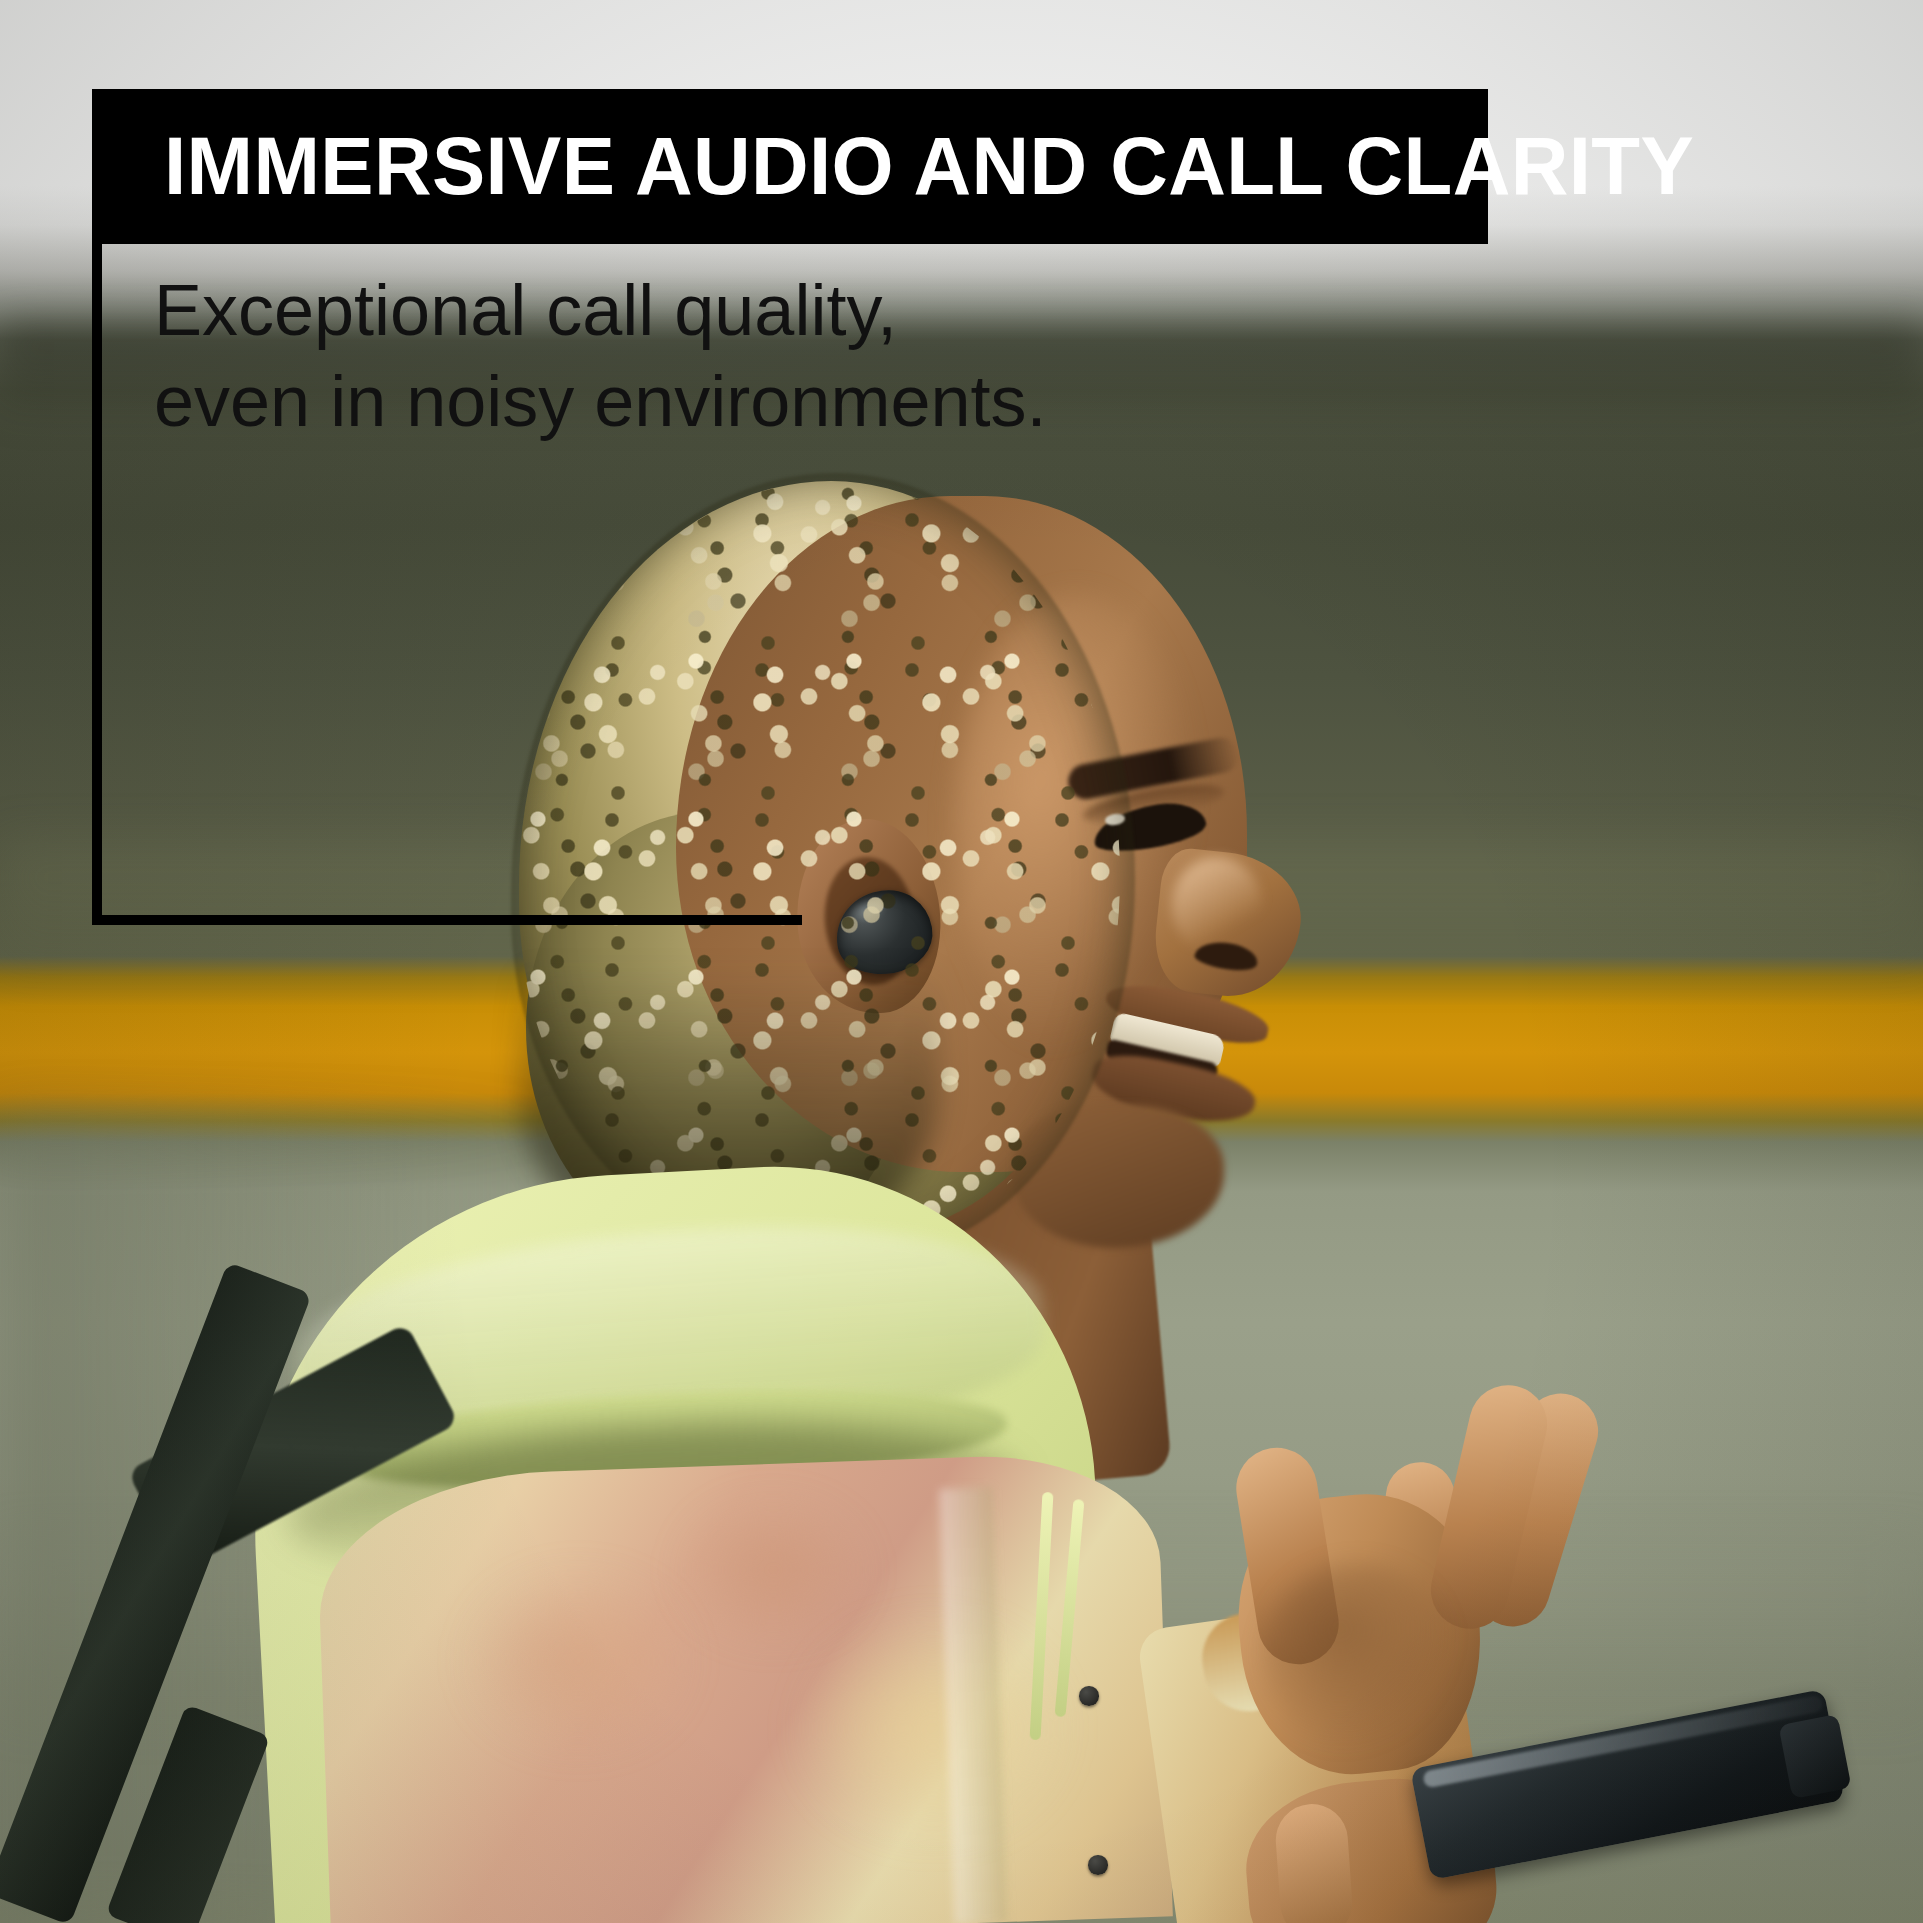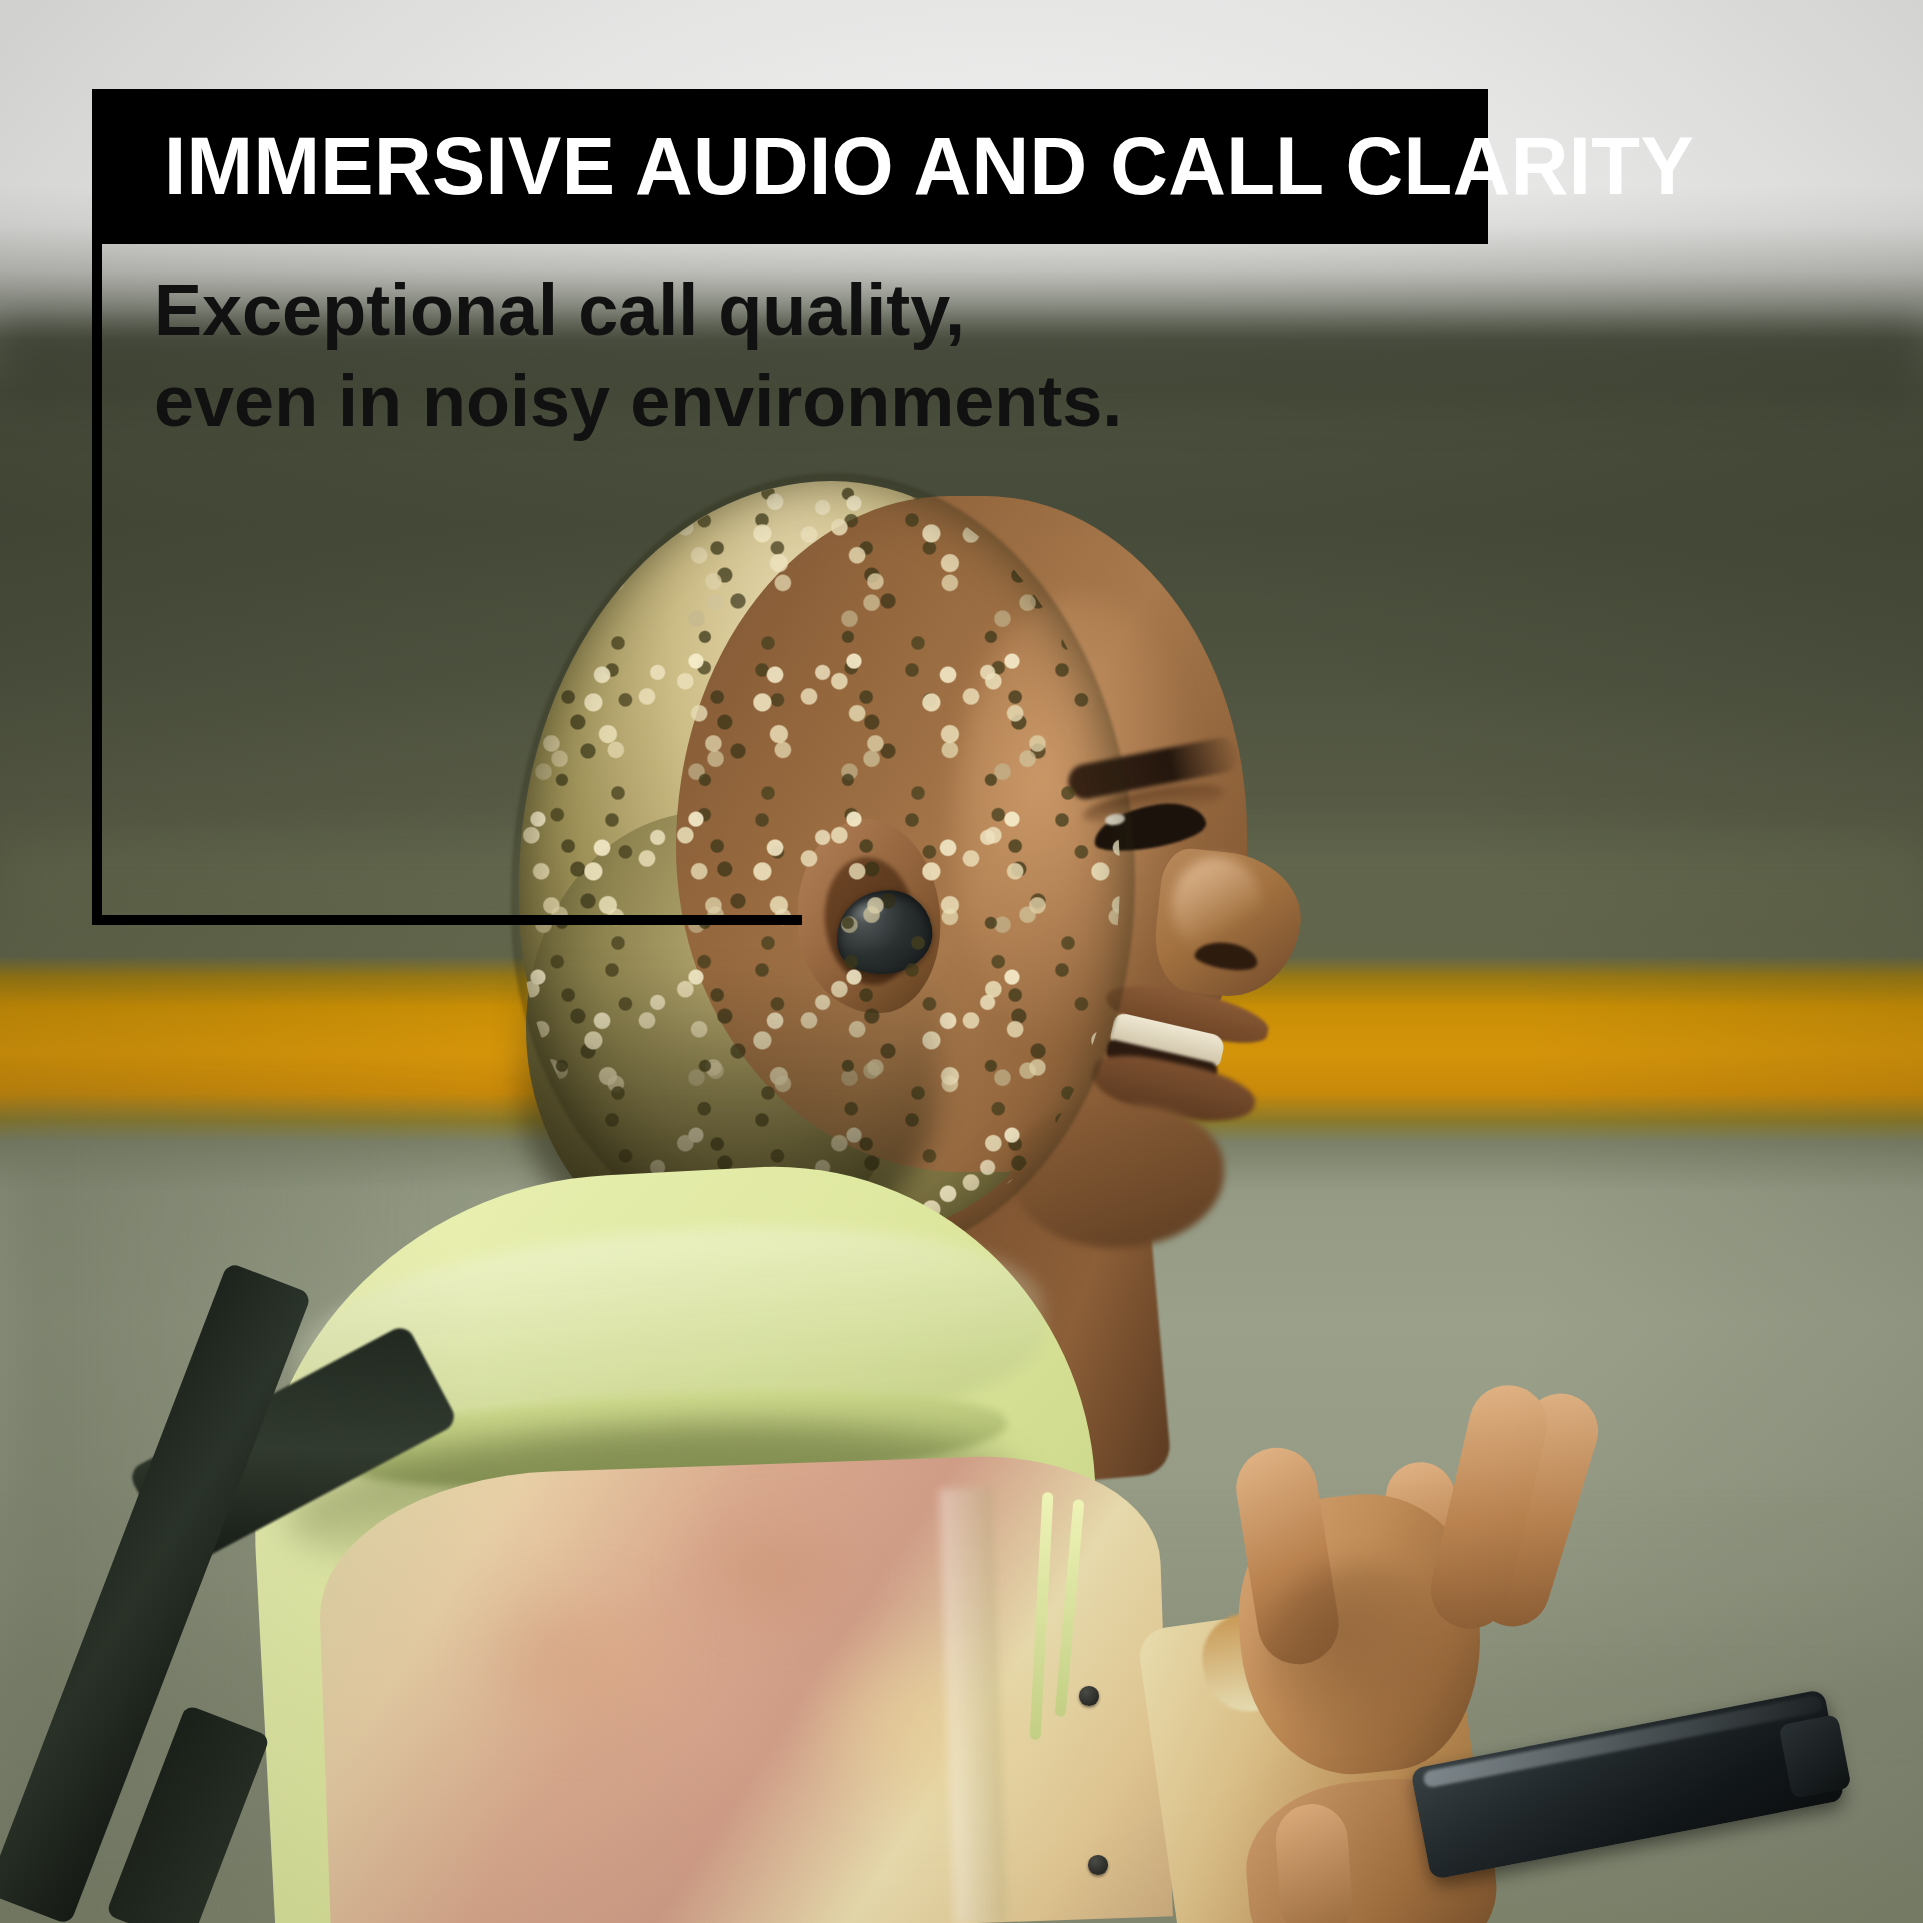--- a/index.html
+++ b/index.html
@@ -407,21 +407,21 @@
     margin-left:72px;
     transform:scaleX(.985);
     transform-origin:left center;
     white-space:nowrap;
   }
 
   .sub{
     position:absolute;left:154px;top:265px;
     color:#111;
     font-family:"Liberation Sans",sans-serif;
-    font-weight:700;
+    font-weight:400;
     font-size:72px;
     line-height:1.27;
     letter-spacing:0px;
     white-space:pre-line;
   }
 
   .frame-v{
     position:absolute;left:92px;top:242px;width:9.8px;height:682px;background:#000;
   }
   .frame-h{

